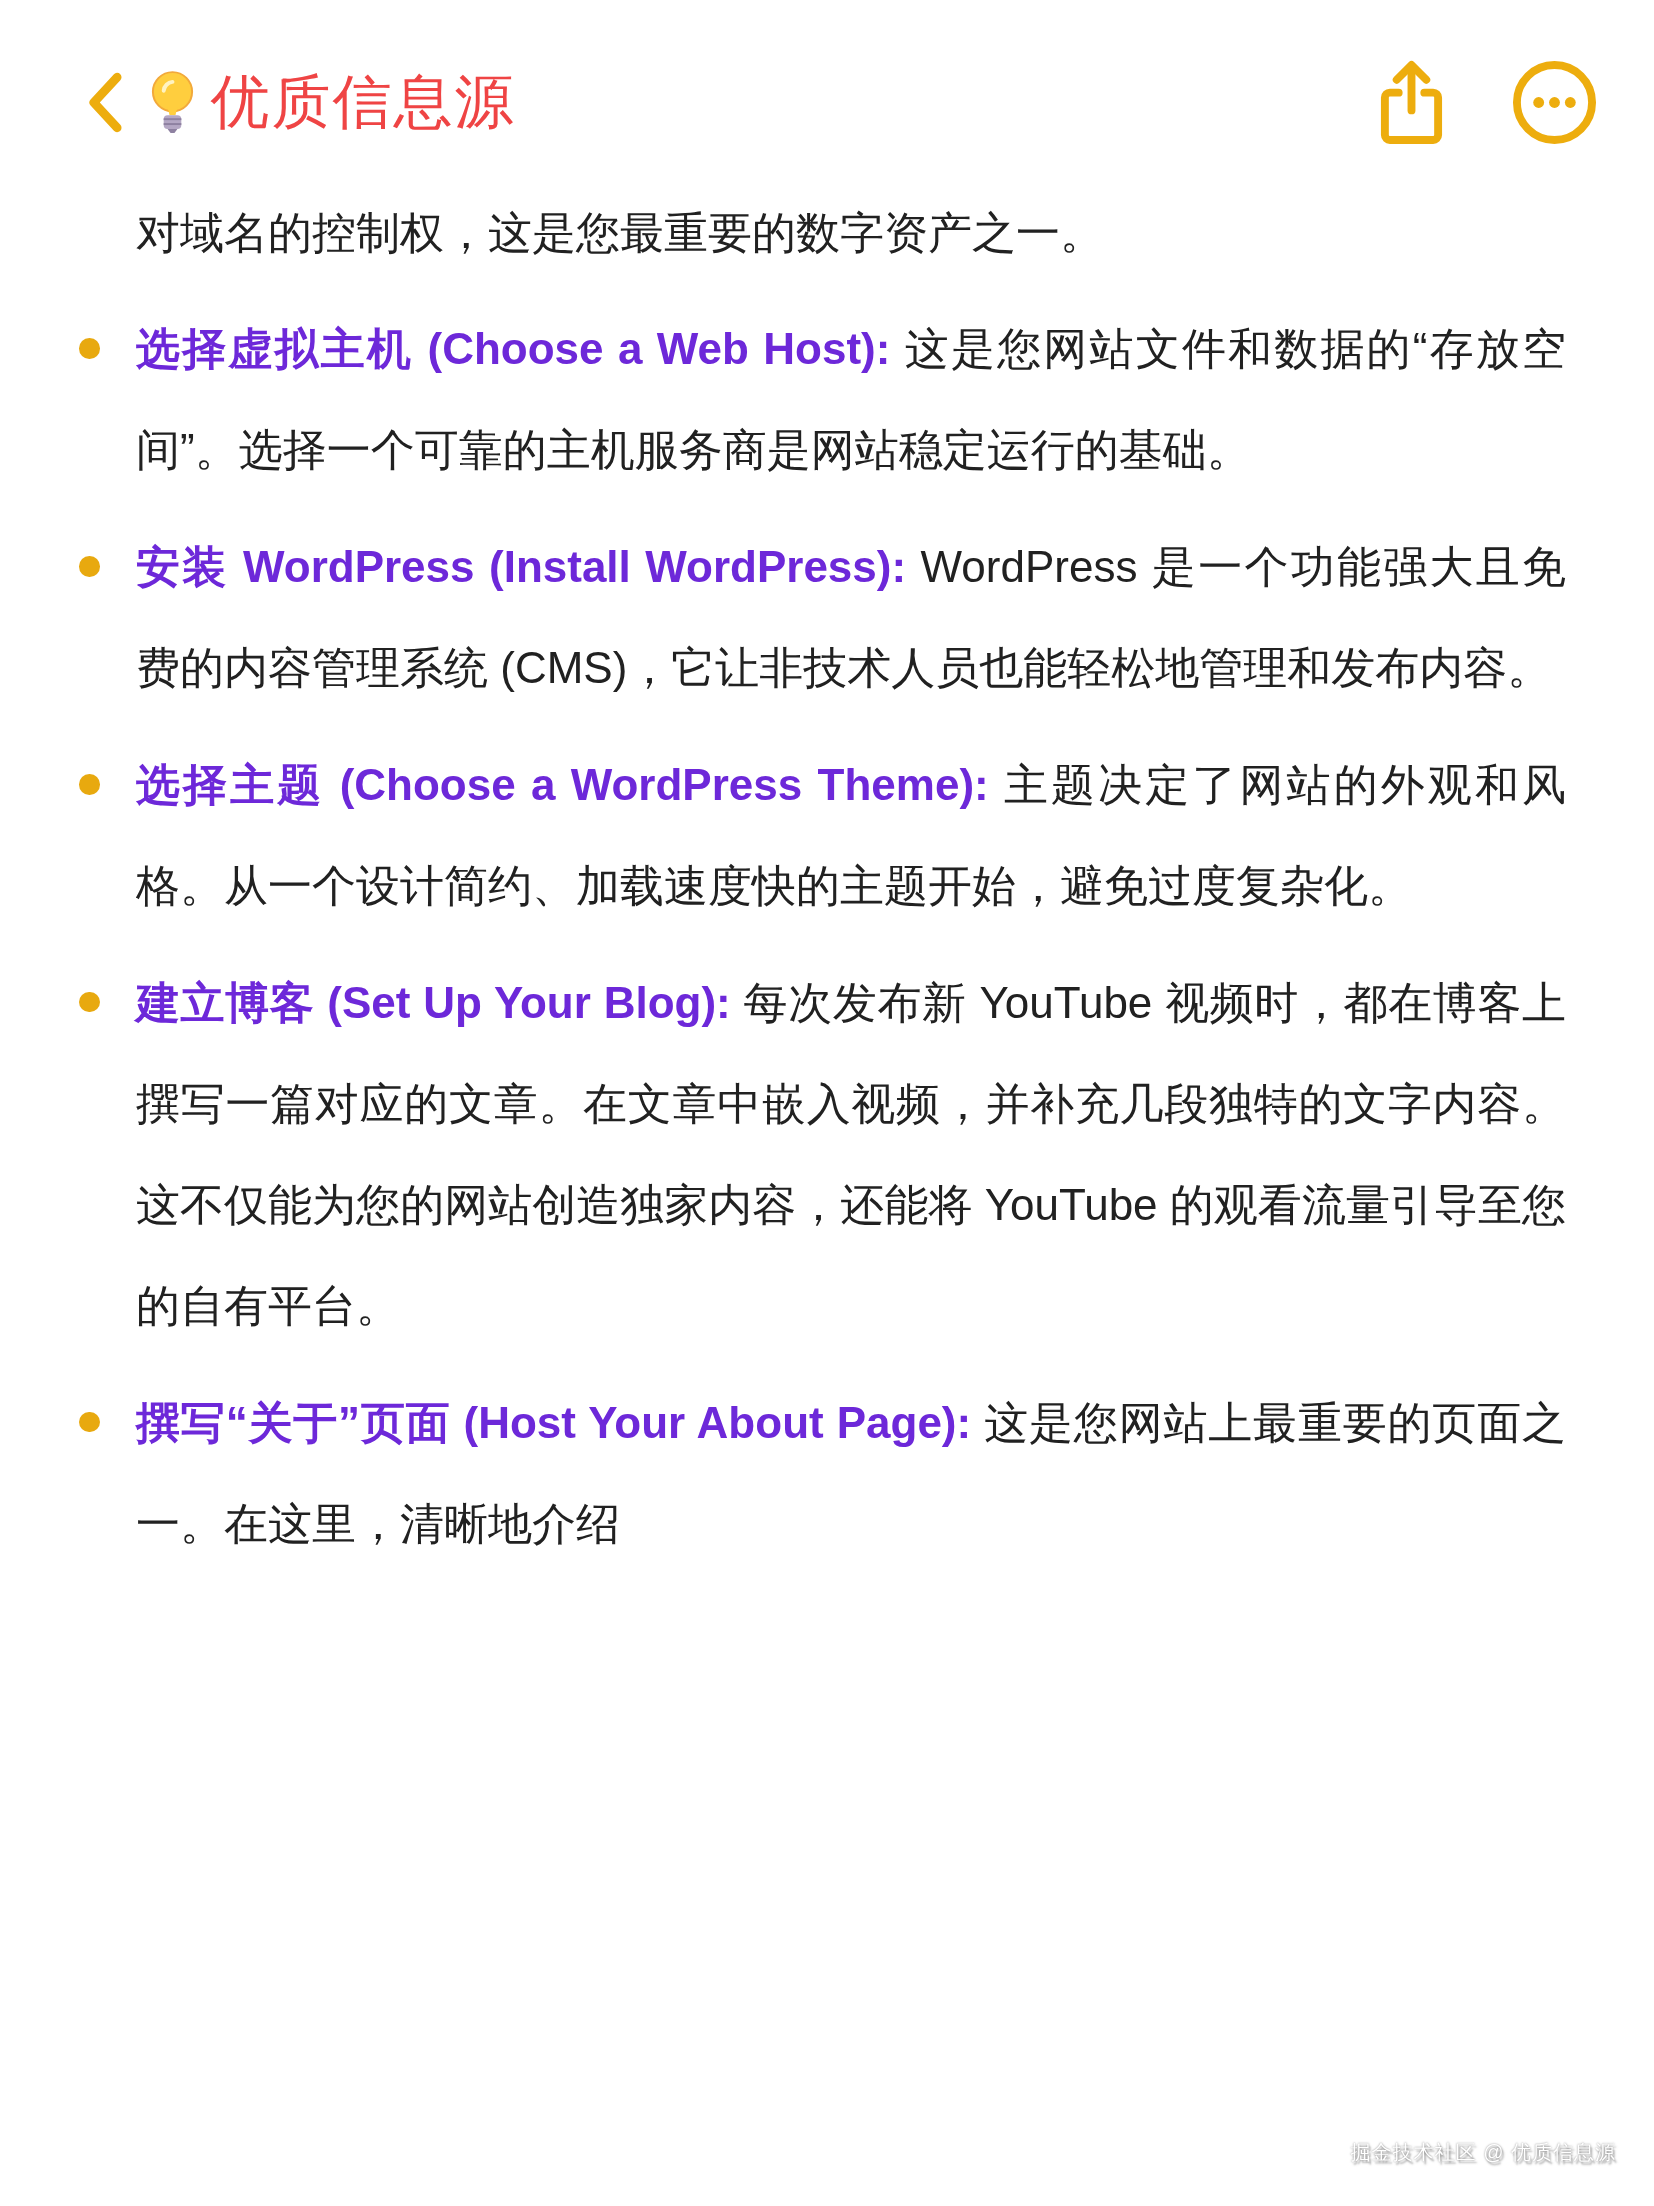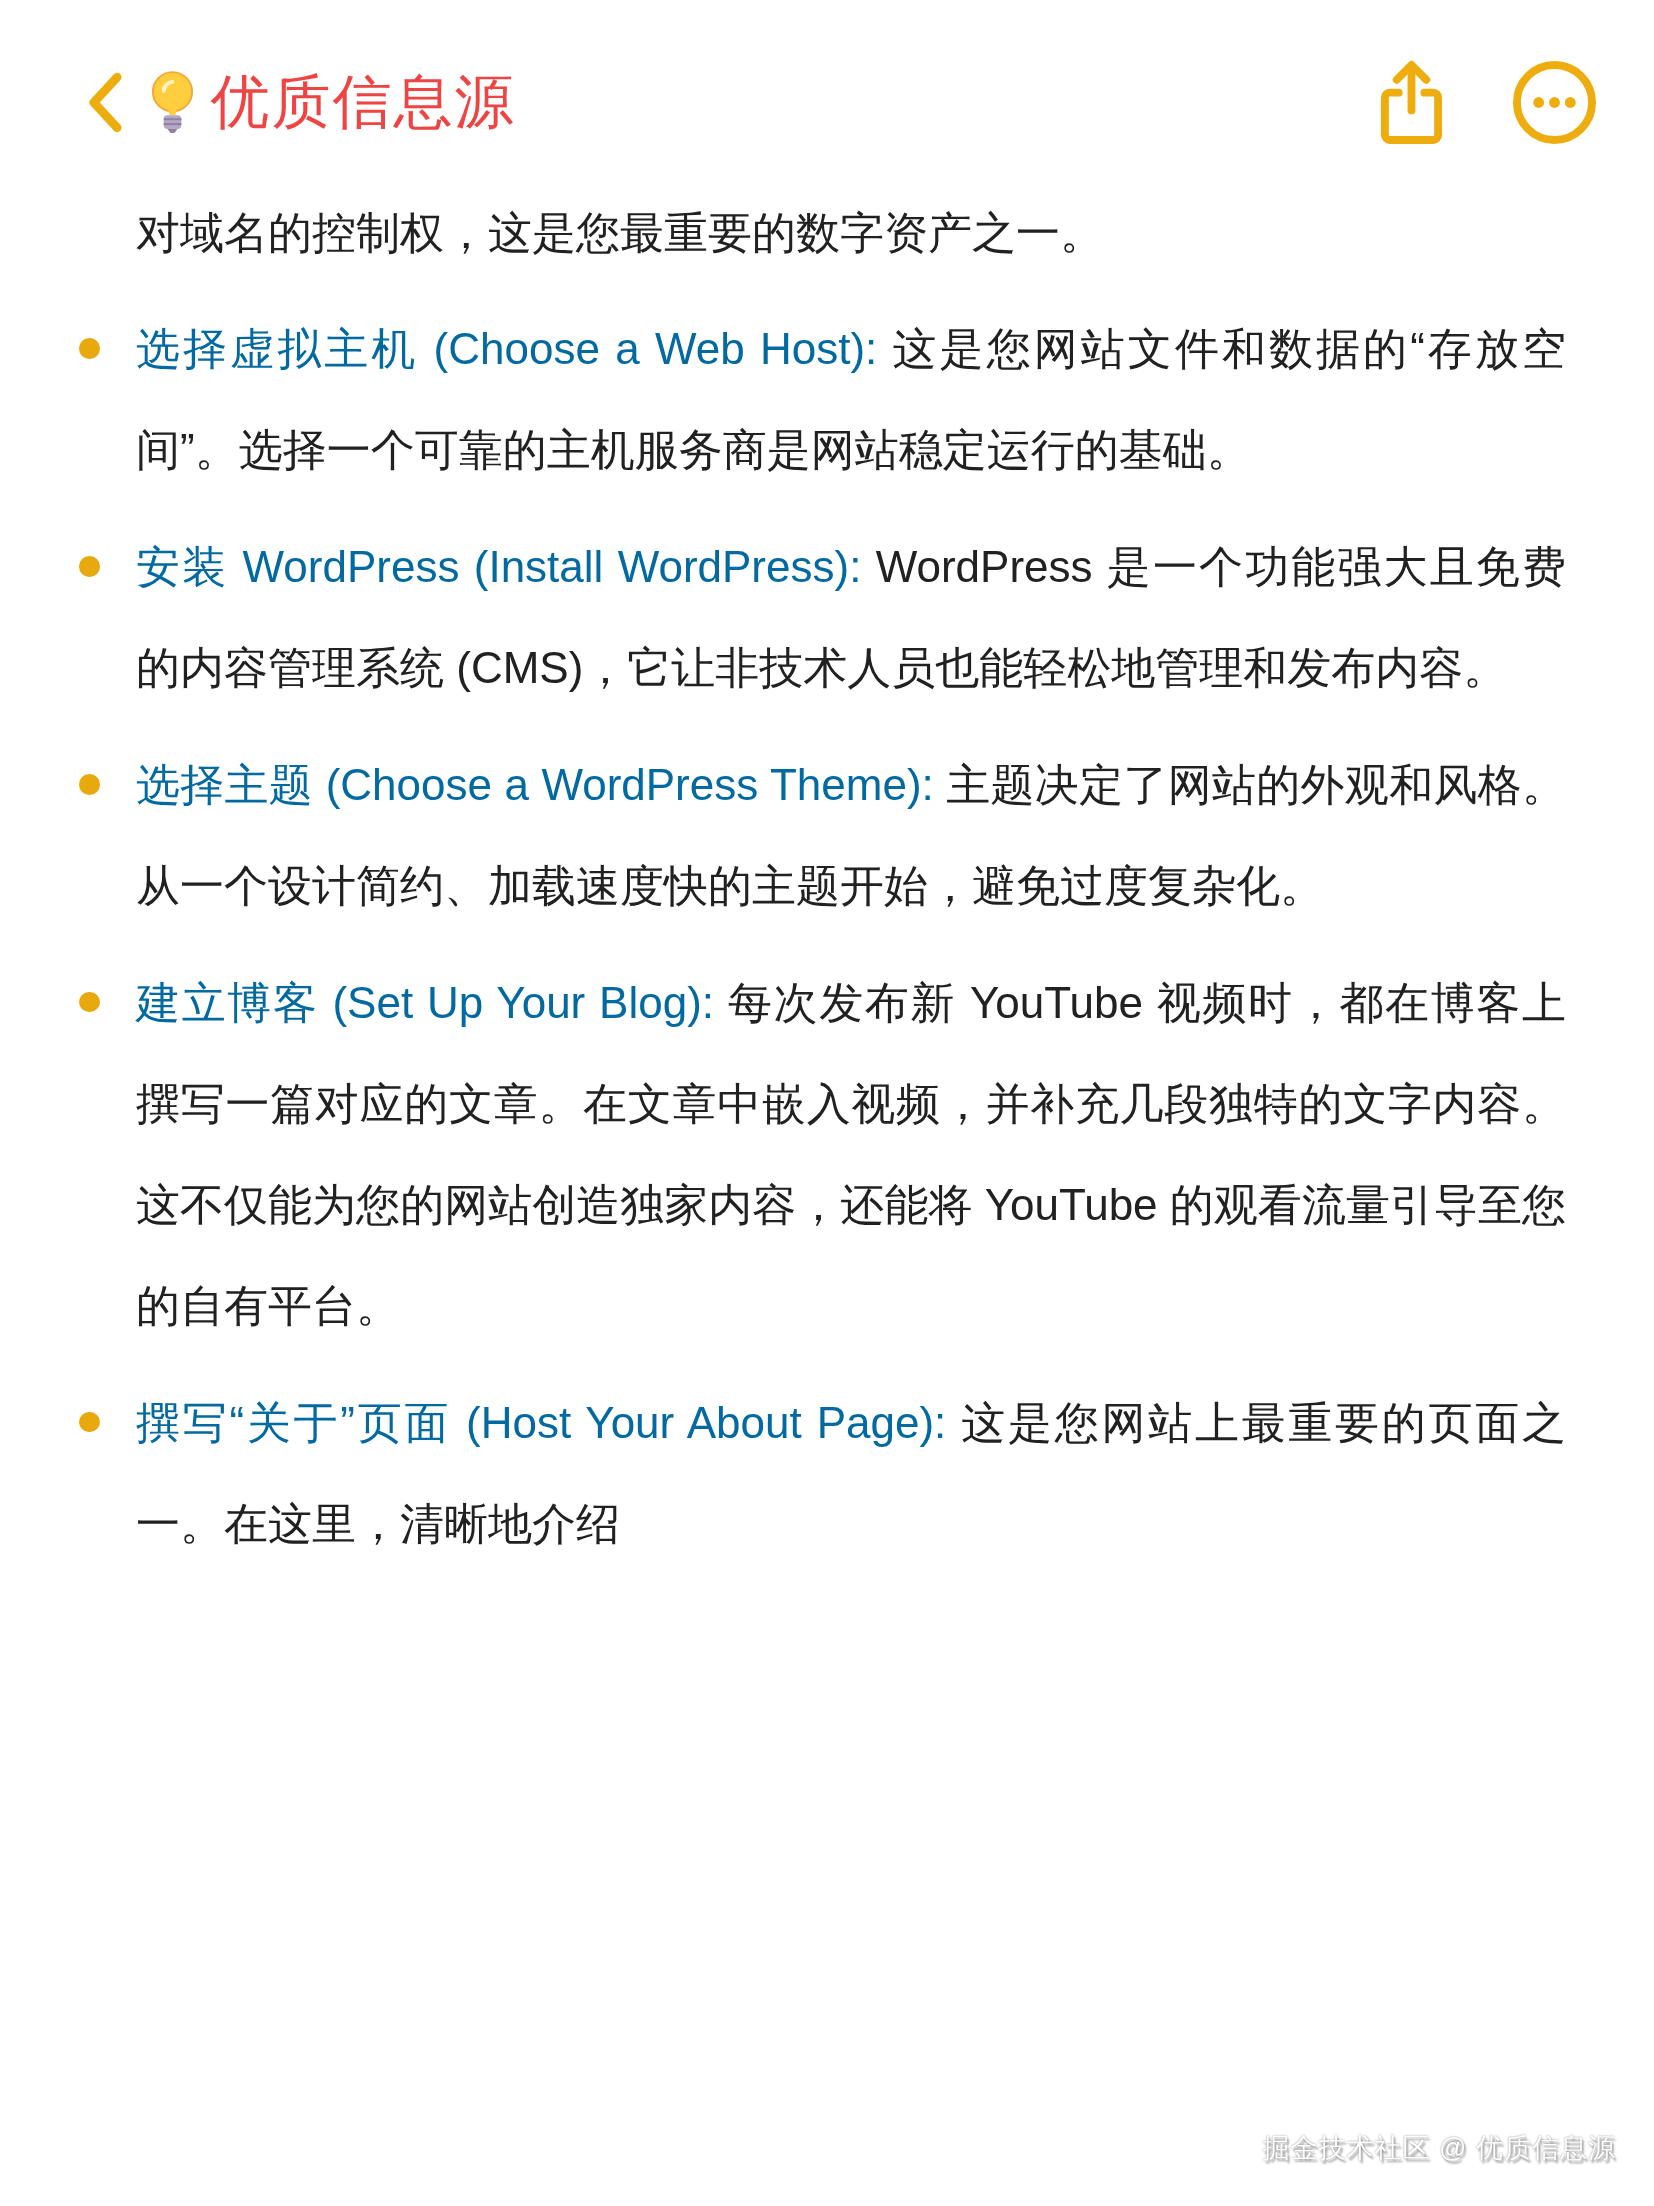--- a/index.html
+++ b/index.html
@@ -49,40 +49,40 @@
   }
 
   
   .content {
     padding: 0 89px 0 136px;
     font-size: 44px;
     line-height: 101px;
     text-align: justify;
     color: #212121;
   }
-  .content strong { font-weight: 400; color: #0369a1; }
+  .content strong { font-weight: 700; color: #6d28d9; }
   .intro { margin: 23.6px 0 0 0; }
   .steps { list-style: none; margin: 0; padding: 0; }
   .steps li { position: relative; margin-top: 15.8px; }
   .bullet {
     position: absolute;
     left: -57px;
     top: 40px;
     width: 20.7px;
     height: 20.7px;
     border-radius: 50%;
     background: #E8A90F;
   }
 
   
   .watermark {
     position: absolute;
     right: 39px;
     bottom: 41px;
-    font-size: 27px;
+    font-size: 20px;
     letter-spacing: 1px;
     color: #ffffff;
     text-shadow: 0 0 2px rgba(110,110,110,.85), 2px 3px 2px rgba(110,110,110,.55);
   }
 </style>
 </head>
 <body>
 
 <div class="screen">
 

